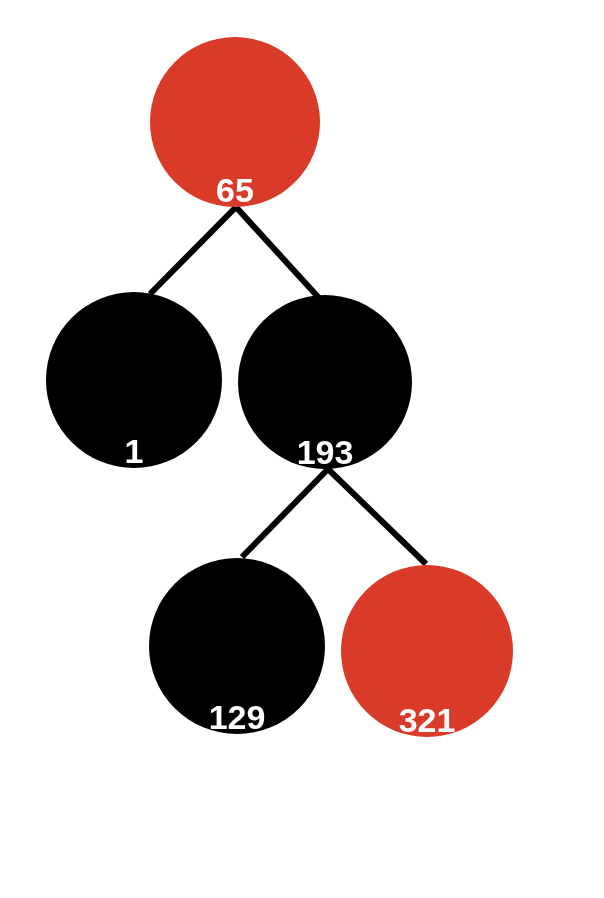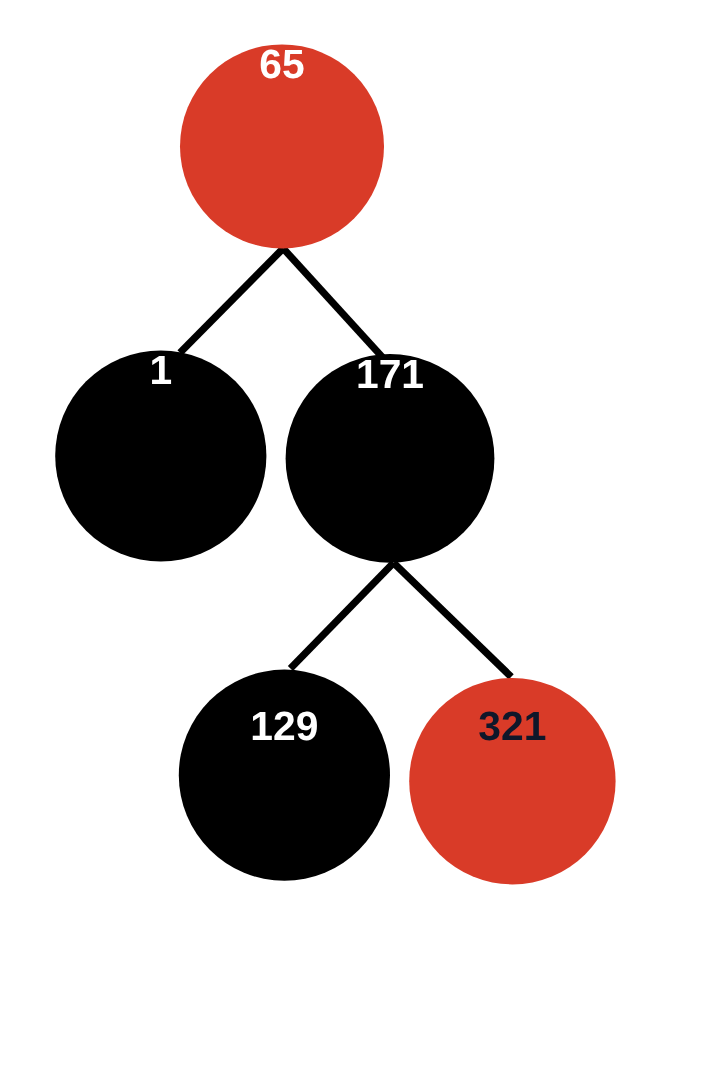--- a/index.html
+++ b/index.html
@@ -30,21 +30,21 @@
     position: absolute;
     left: 0;
     top: 0;
     width: 604px;
     height: 898px;
   }
   .tree-node {
     position: absolute;
     border-radius: 50%;
     display: flex;
-    align-items: flex-start;
+    align-items: flex-end;
     justify-content: center;
     box-sizing: border-box;
   }
   .node-label {
     color: #ffffff;
     font-family: "Liberation Sans", sans-serif;
     font-weight: bold;
     font-size: 34px;
     line-height: 1;
     letter-spacing: 0px;
@@ -66,23 +66,23 @@
   </svg>
 
   <div class="node-layer" id="nodes-layer">
       <div class="tree-node" style="left: 150px; top: 37px; width: 170px; height: 170px; background: rgb(217, 59, 40);">
         <span class="node-label" style="color: rgb(255, 255, 255);">65</span>
       </div>
       <div class="tree-node" style="left: 46px; top: 292px; width: 176px; height: 176px; background: rgb(0, 0, 0);">
         <span class="node-label" style="color: rgb(255, 255, 255);">1</span>
       </div>
       <div class="tree-node" style="left: 238px; top: 295px; width: 174px; height: 174px; background: rgb(0, 0, 0);">
-        <span class="node-label" style="color: rgb(255, 255, 255);">171</span>
+        <span class="node-label" style="color: rgb(255, 255, 255);">193</span>
       </div>
       <div class="tree-node" style="left: 149px; top: 558px; width: 176px; height: 176px; background: rgb(0, 0, 0);">
         <span class="node-label" style="color: rgb(255, 255, 255); margin-top: 31px;">129</span>
       </div>
       <div class="tree-node" style="left: 341px; top: 565px; width: 172px; height: 172px; background: rgb(217, 59, 40);">
-        <span class="node-label" style="color: #0f172a; margin-top: 24px;">321</span>
+        <span class="node-label" style="color: #ffffff; margin-top: 24px;">321</span>
       </div>
     </div>
 
 </div>
 
 </body></html>

